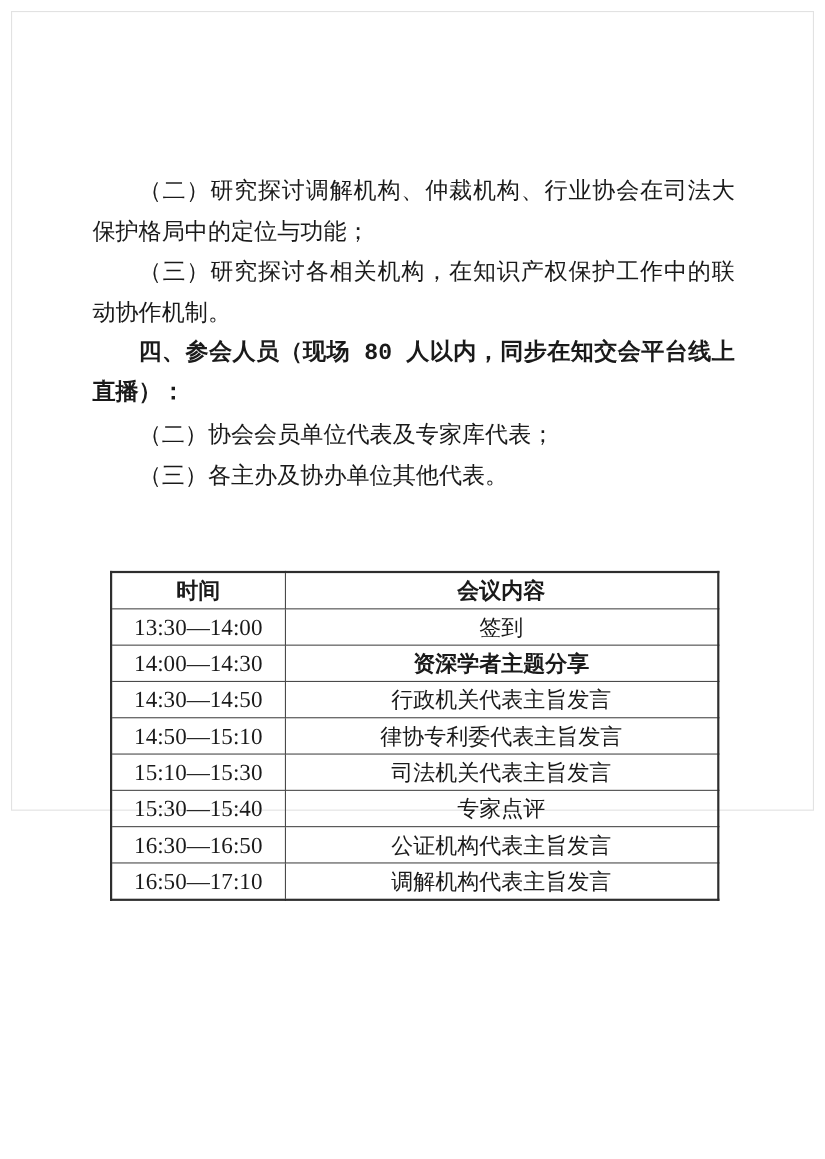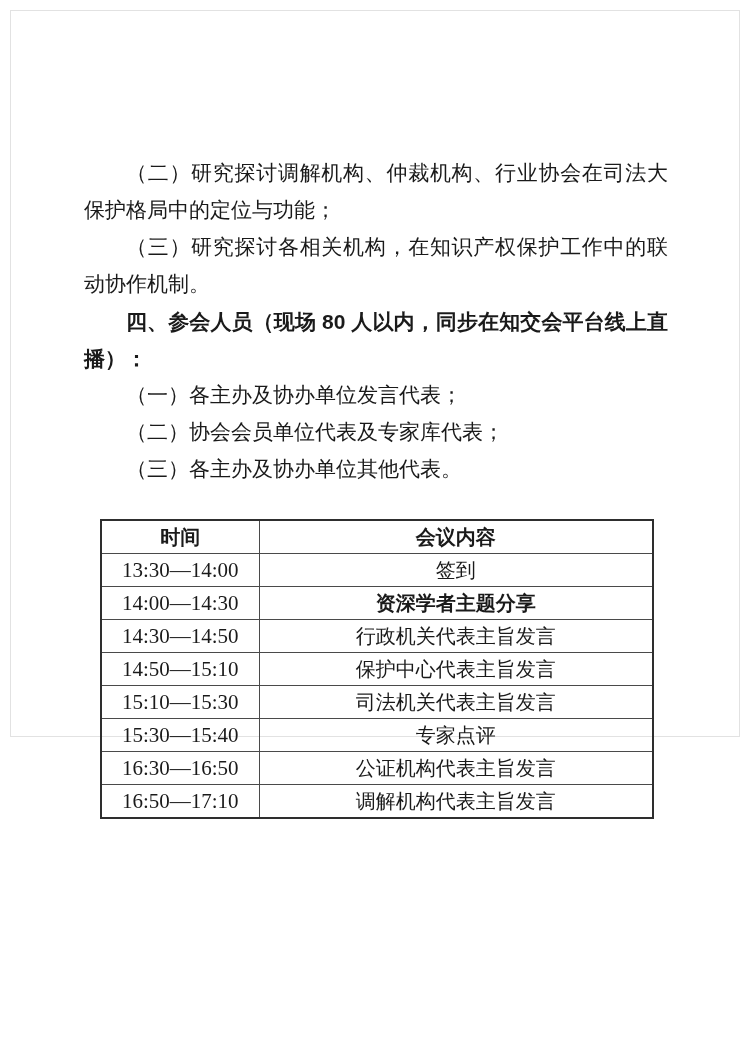--- a/index.html
+++ b/index.html
@@ -41,21 +41,21 @@
     line-height: 37px;
     text-indent: 2em;
     text-align: justify;
     color: #1a1a1a;
   }
   .text-block p.kai {
     font-family: "Liberation Serif", serif;
     font-weight: 400;
   }
   .text-block p.hei {
-    font-family: Liberation Sans, sans-serif;
+    font-family: Liberation Mono, monospace;
     font-weight: 700;
   }
   table.agenda {
     position: absolute;
     left: 89px;
     top: 508px;
     width: 552px;
     border-collapse: collapse;
     table-layout: fixed;
     background: transparent;
@@ -97,21 +97,20 @@
 </head>
 <body>
 
 <div class="viewport">
   <div class="page">
 
     <div class="text-block" id="paragraphs">
         <p class="kai">（二）研究探讨调解机构、仲裁机构、行业协会在司法大保护格局中的定位与功能；</p>
         <p class="kai">（三）研究探讨各相关机构，在知识产权保护工作中的联动协作机制。</p>
         <p class="hei">四、参会人员（现场 80 人以内，同步在知交会平台线上直播）：</p>
-        <p class="kai">（一）各主办及协办单位发言代表；</p>
         <p class="kai">（二）协会会员单位代表及专家库代表；</p>
         <p class="kai">（三）各主办及协办单位其他代表。</p>
       </div>
 
     <table class="agenda">
       <colgroup>
         <col class="c-time">
         <col class="c-content">
       </colgroup>
       <thead>
@@ -128,21 +127,21 @@
           <tr class="bold">
             <td class="time">14:00—14:30</td>
             <td class="content">资深学者主题分享</td>
           </tr>
           <tr>
             <td class="time">14:30—14:50</td>
             <td class="content">行政机关代表主旨发言</td>
           </tr>
           <tr>
             <td class="time">14:50—15:10</td>
-            <td class="content">保护中心代表主旨发言</td>
+            <td class="content">律协专利委代表主旨发言</td>
           </tr>
           <tr>
             <td class="time">15:10—15:30</td>
             <td class="content">司法机关代表主旨发言</td>
           </tr>
           <tr>
             <td class="time">15:30—15:40</td>
             <td class="content">专家点评</td>
           </tr>
           <tr>

